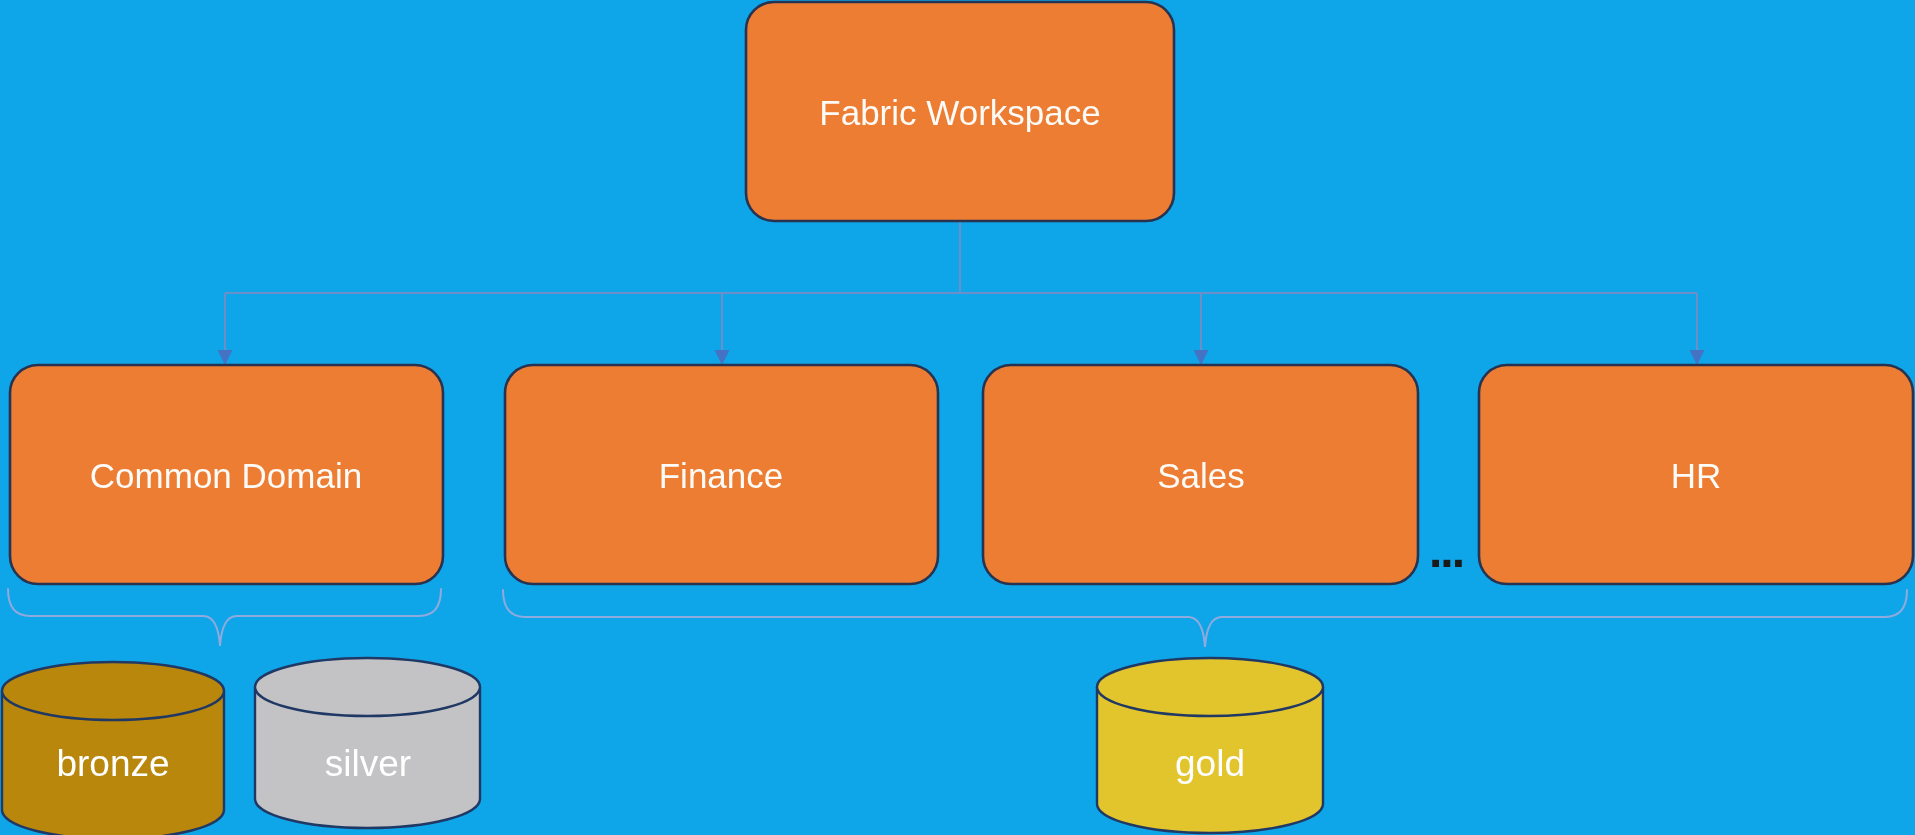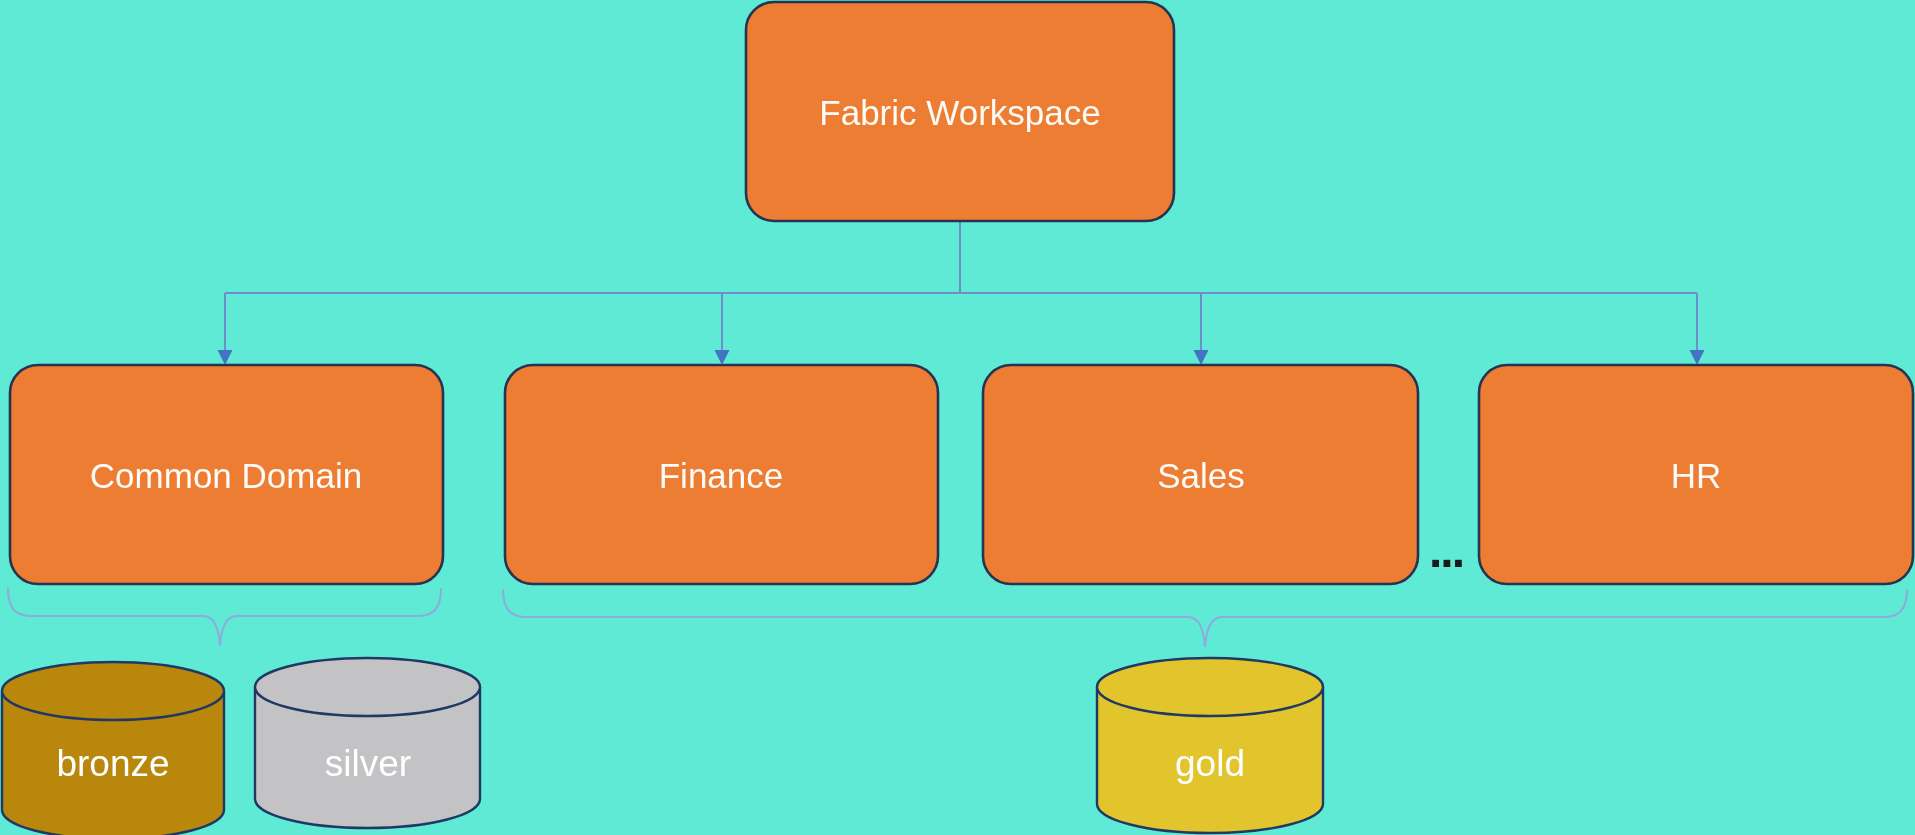--- a/index.html
+++ b/index.html
@@ -5,21 +5,21 @@
   html, body {
     margin: 0;
     padding: 0;
     background: #ffffff;
     font-family: "Liberation Sans", sans-serif;
   }
   .canvas {
     position: relative;
     width: 1915px;
     height: 835px;
-    background: #5eead4;
+    background: #0ea5e9;
     overflow: hidden;
   }
   .canvas svg {
     position: absolute;
     left: 0;
     top: 0;
     display: block;
   }
   text {
     font-family: "Liberation Sans", sans-serif;

